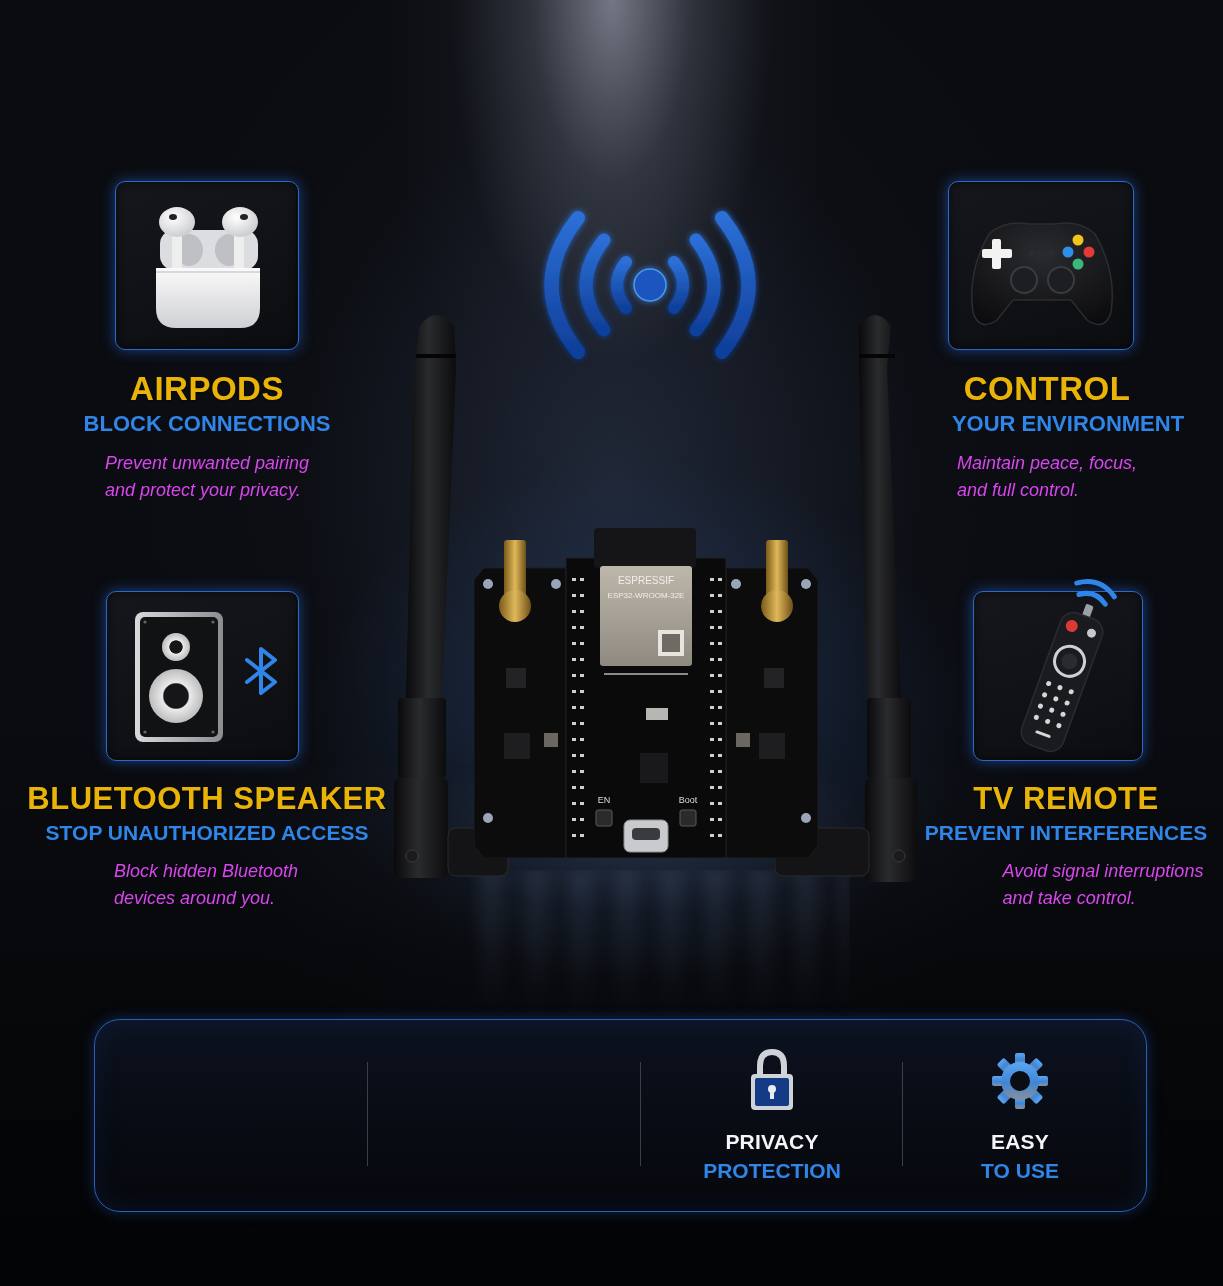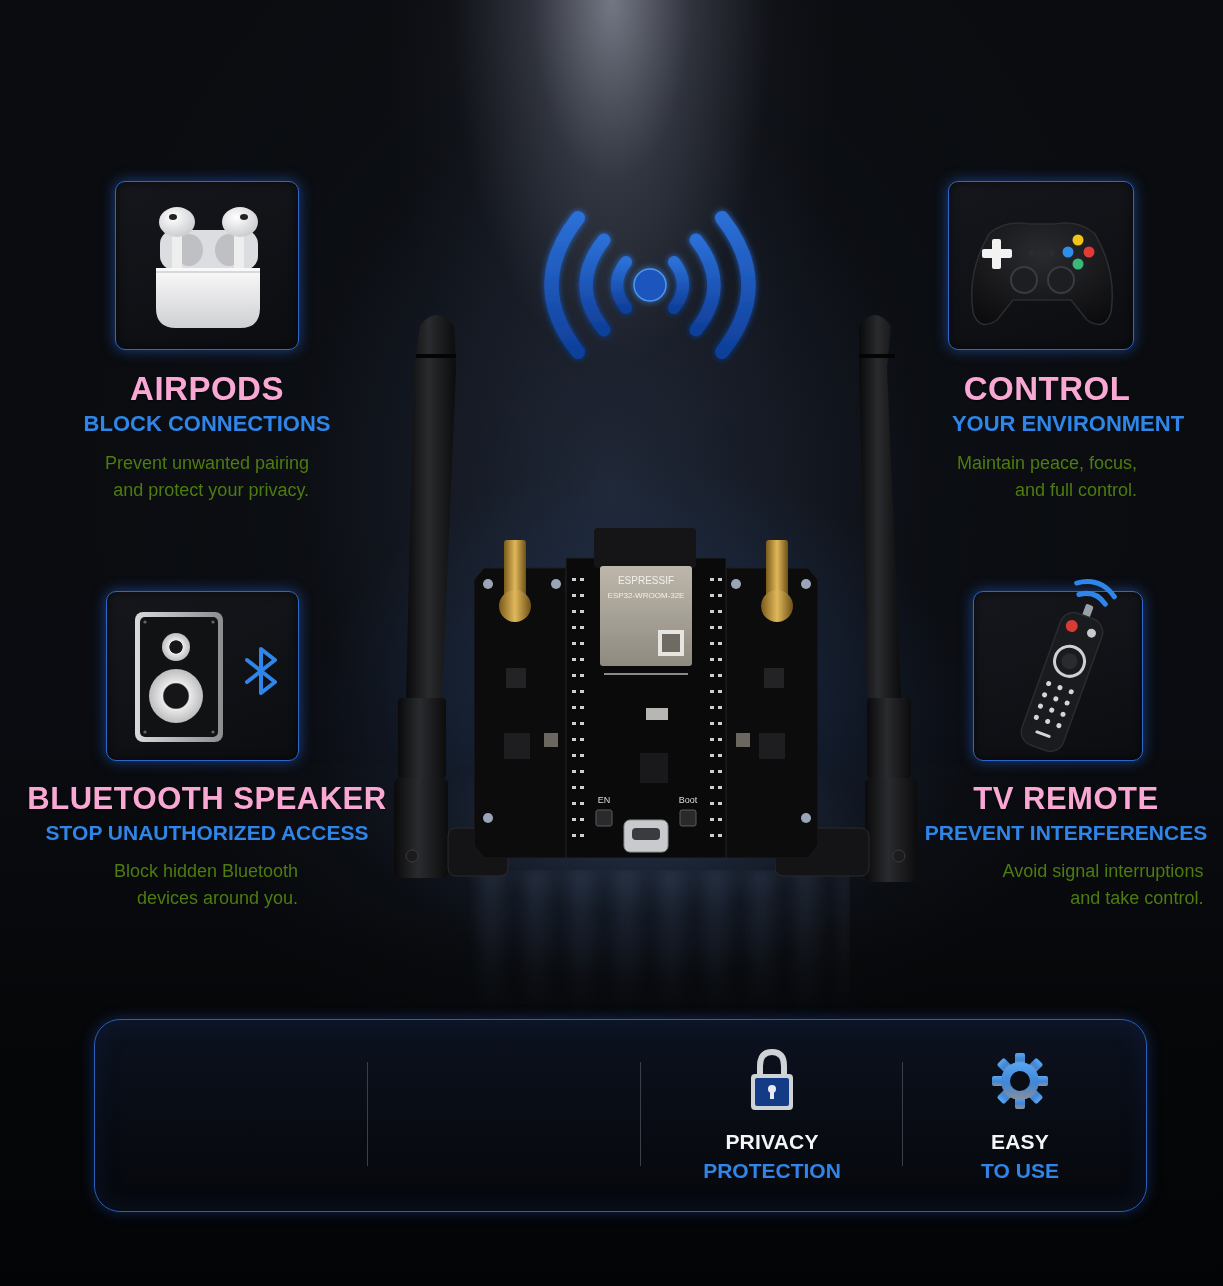--- a/index.html
+++ b/index.html
@@ -23,23 +23,23 @@
     background: repeating-linear-gradient(90deg, rgba(90,110,150,0.0) 0px, rgba(120,140,180,0.18) 20px, rgba(0,0,0,0) 45px);
     filter: blur(6px);
     mask-image: linear-gradient(180deg, rgba(0,0,0,1), rgba(0,0,0,0));
     -webkit-mask-image: linear-gradient(180deg, rgba(0,0,0,1), rgba(0,0,0,0));
   }
   .icon-box {
     position: absolute; border: 1.5px solid #2f67c9; border-radius: 10px;
     background: linear-gradient(160deg, #15171c 0%, #0c0d11 100%);
     box-shadow: 0 0 14px rgba(40,110,230,0.55), inset 0 0 10px rgba(0,0,0,0.6);
   }
-  .f-title { position: absolute; font-weight: 700; color: #f9a8d4; letter-spacing: 0.5px; white-space: nowrap; transform: translateX(-50%); text-shadow: 0 1px 2px rgba(0,0,0,0.6); }
+  .f-title { position: absolute; font-weight: 700; color: #eab308; letter-spacing: 0.5px; white-space: nowrap; transform: translateX(-50%); text-shadow: 0 1px 2px rgba(0,0,0,0.6); }
   .f-sub { position: absolute; font-weight: 700; color: #2f86e8; white-space: nowrap; transform: translateX(-50%); }
-  .f-desc { position: absolute; color: #4d7c0f; font-size: 18px; line-height: 27px; white-space: nowrap; transform: translateX(-50%); text-align: right; }
+  .f-desc { position: absolute; color: #d946ef; font-size: 18px; line-height: 27px; white-space: nowrap; transform: translateX(-50%); text-align: left; font-style: italic; }
 
   
   .signal { position: absolute; left: 530px; top: 200px; width: 240px; height: 170px; }
 
   
   .antenna { position: absolute; }
   .board { position: absolute; left: 474px; top: 528px; width: 344px; height: 330px; }
 
   
   .panel {

